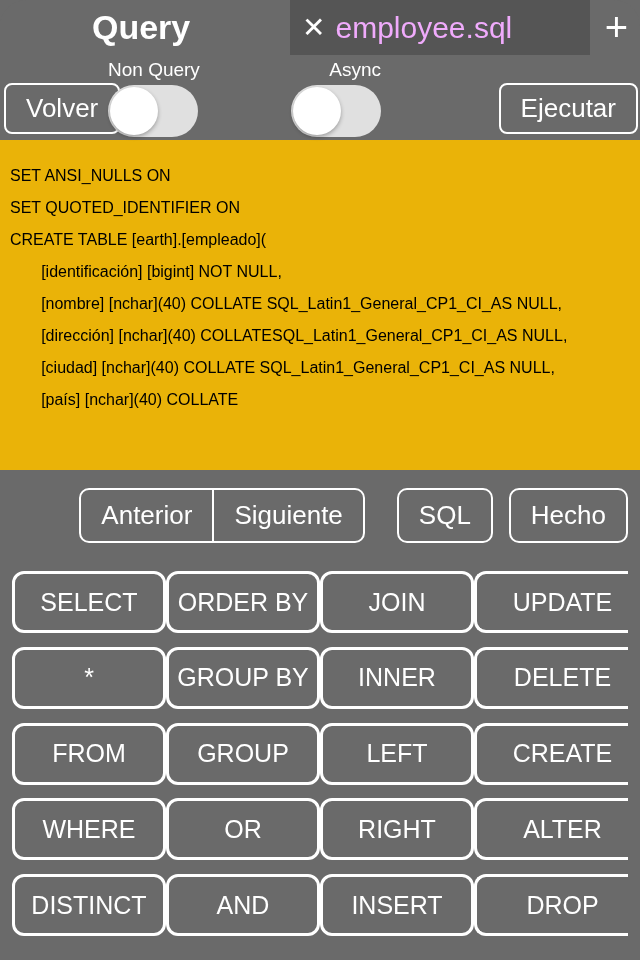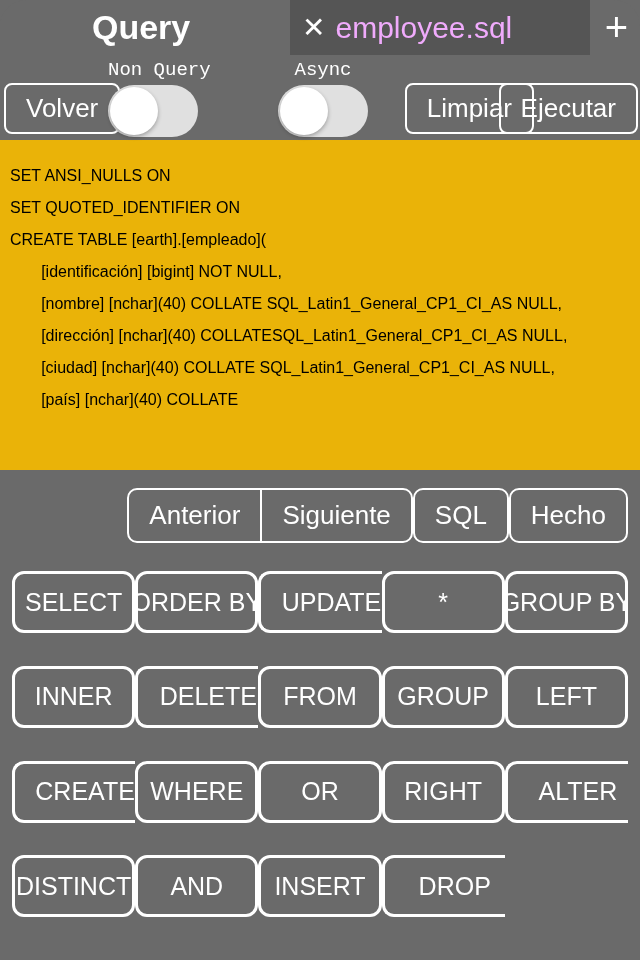--- a/index.html
+++ b/index.html
@@ -85,24 +85,23 @@
       top: 28px;
     }
     .btn-ejecutar {
       position: absolute;
       right: 2px;
       top: 28px;
     }
     .toggle-group {
       position: absolute;
       text-align: center;
-      font-family: Liberation Mono, monospace;
     }
     .toggle-nonquery { left: 108px; }
-    .toggle-async { left: 278px; }
+    .toggle-async { left: 291px; text-align: right; }
     .toggle-label {
       color: white;
       font-size: 19px;
       margin-bottom: 4px;
       display: block;
     }
     .toggle {
       width: 90px;
       height: 52px;
       background: #e0e0e0;
@@ -143,20 +142,22 @@
     .kb-top {
       display: flex;
       justify-content: flex-end;
       margin-bottom: 28px;
     }
     .kb-top-left {
       display: flex;
     }
     .kb-top-right {
       display: flex;
+      gap: 16px;
+      margin-left: 32px;
     }
     .kb-btn {
       border: 2px solid white;
       color: white;
       background: transparent;
       font-size: 26px;
       padding: 10px 20px;
       cursor: pointer;
     }
     .kb-btn-left {
@@ -165,21 +166,21 @@
     }
     .kb-btn-right {
       border-radius: 0 10px 10px 0;
       border-left-width: 1px;
     }
     .kb-btn-solo {
       border-radius: 10px;
     }
     .kb-grid {
       display: grid;
-      grid-template-columns: repeat(5, 1fr);
+      grid-template-columns: repeat(4, 1fr);
       gap: 0;
       flex: 1;
     }
     .sql-key {
       border: 3px solid white;
       color: white;
       background: transparent;
       border-radius: 12px;
       font-size: 25px;
       cursor: pointer;
@@ -211,21 +212,20 @@
   <div class="controls-row">
     <button class="btn btn-volver">Volver</button>
     <div class="toggle-group toggle-nonquery">
       <span class="toggle-label">Non Query</span>
       <div class="toggle"></div>
     </div>
     <div class="toggle-group toggle-async">
       <span class="toggle-label">Async</span>
       <div class="toggle"></div>
     </div>
-    <button class="btn btn-limpiar">Limpiar</button>
     <button class="btn btn-ejecutar">Ejecutar</button>
   </div>
 </div>
 
 <div class="editor">SET ANSI_NULLS ON
 SET QUOTED_IDENTIFIER ON
 CREATE TABLE [earth].[empleado](
        [identificación] [bigint] NOT NULL,
        [nombre] [nchar](40) COLLATE SQL_Latin1_General_CP1_CI_AS NULL,
        [dirección] [nchar](40) COLLATESQL_Latin1_General_CP1_CI_AS NULL,
@@ -239,20 +239,21 @@
       <button class="kb-btn kb-btn-right">Siguiente</button>
     </div>
     <div class="kb-top-right">
       <button class="kb-btn kb-btn-solo">SQL</button>
       <button class="kb-btn kb-btn-solo">Hecho</button>
     </div>
   </div>
   <div class="kb-grid" id="kb-grid">
       <button class="sql-key">SELECT</button>
       <button class="sql-key">ORDER BY</button>
+      <button class="sql-key">JOIN</button>
       <button class="sql-key last-col">UPDATE</button>
       <button class="sql-key">*</button>
       <button class="sql-key">GROUP BY</button>
       <button class="sql-key">INNER</button>
       <button class="sql-key last-col">DELETE</button>
       <button class="sql-key">FROM</button>
       <button class="sql-key">GROUP</button>
       <button class="sql-key">LEFT</button>
       <button class="sql-key last-col">CREATE</button>
       <button class="sql-key">WHERE</button>

